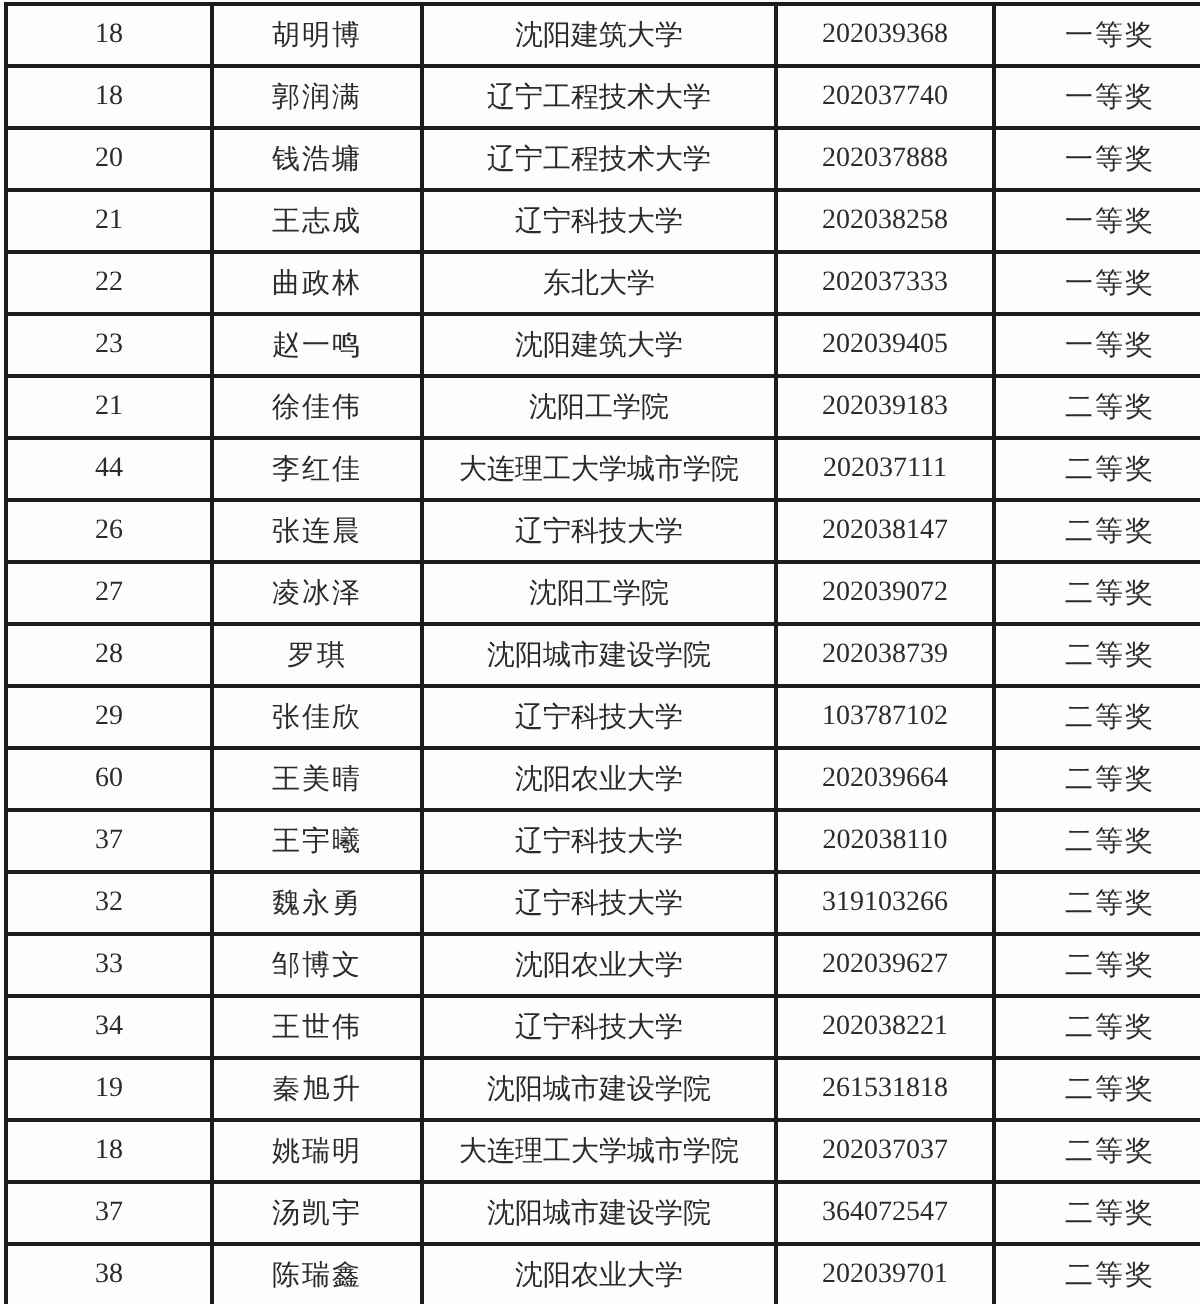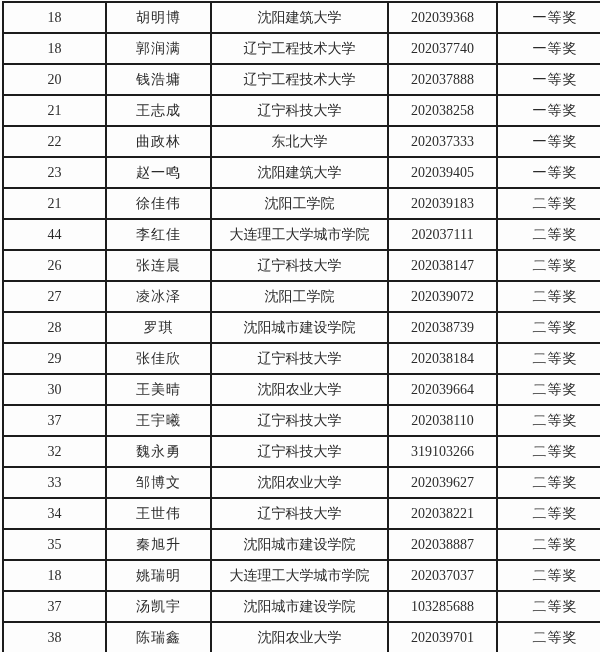--- a/index.html
+++ b/index.html
@@ -123,25 +123,25 @@
           <td class="col-index">28</td>
           <td class="col-name">罗琪</td>
           <td class="col-school">沈阳城市建设学院</td>
           <td class="col-id">202038739</td>
           <td class="col-award">二等奖</td>
         </tr>
         <tr>
           <td class="col-index">29</td>
           <td class="col-name">张佳欣</td>
           <td class="col-school">辽宁科技大学</td>
-          <td class="col-id">202038184</td>
-          <td class="col-award">二等奖</td>
-        </tr>
-        <tr>
-          <td class="col-index">30</td>
+          <td class="col-id">103787102</td>
+          <td class="col-award">二等奖</td>
+        </tr>
+        <tr>
+          <td class="col-index">60</td>
           <td class="col-name">王美晴</td>
           <td class="col-school">沈阳农业大学</td>
           <td class="col-id">202039664</td>
           <td class="col-award">二等奖</td>
         </tr>
         <tr>
           <td class="col-index">37</td>
           <td class="col-name">王宇曦</td>
           <td class="col-school">辽宁科技大学</td>
           <td class="col-id">202038110</td>
@@ -162,38 +162,38 @@
           <td class="col-award">二等奖</td>
         </tr>
         <tr>
           <td class="col-index">34</td>
           <td class="col-name">王世伟</td>
           <td class="col-school">辽宁科技大学</td>
           <td class="col-id">202038221</td>
           <td class="col-award">二等奖</td>
         </tr>
         <tr>
-          <td class="col-index">35</td>
+          <td class="col-index">19</td>
           <td class="col-name">秦旭升</td>
           <td class="col-school">沈阳城市建设学院</td>
-          <td class="col-id">202038887</td>
+          <td class="col-id">261531818</td>
           <td class="col-award">二等奖</td>
         </tr>
         <tr>
           <td class="col-index">18</td>
           <td class="col-name">姚瑞明</td>
           <td class="col-school">大连理工大学城市学院</td>
           <td class="col-id">202037037</td>
           <td class="col-award">二等奖</td>
         </tr>
         <tr>
           <td class="col-index">37</td>
           <td class="col-name">汤凯宇</td>
           <td class="col-school">沈阳城市建设学院</td>
-          <td class="col-id">103285688</td>
+          <td class="col-id">364072547</td>
           <td class="col-award">二等奖</td>
         </tr>
         <tr>
           <td class="col-index">38</td>
           <td class="col-name">陈瑞鑫</td>
           <td class="col-school">沈阳农业大学</td>
           <td class="col-id">202039701</td>
           <td class="col-award">二等奖</td>
         </tr>
       </tbody>

